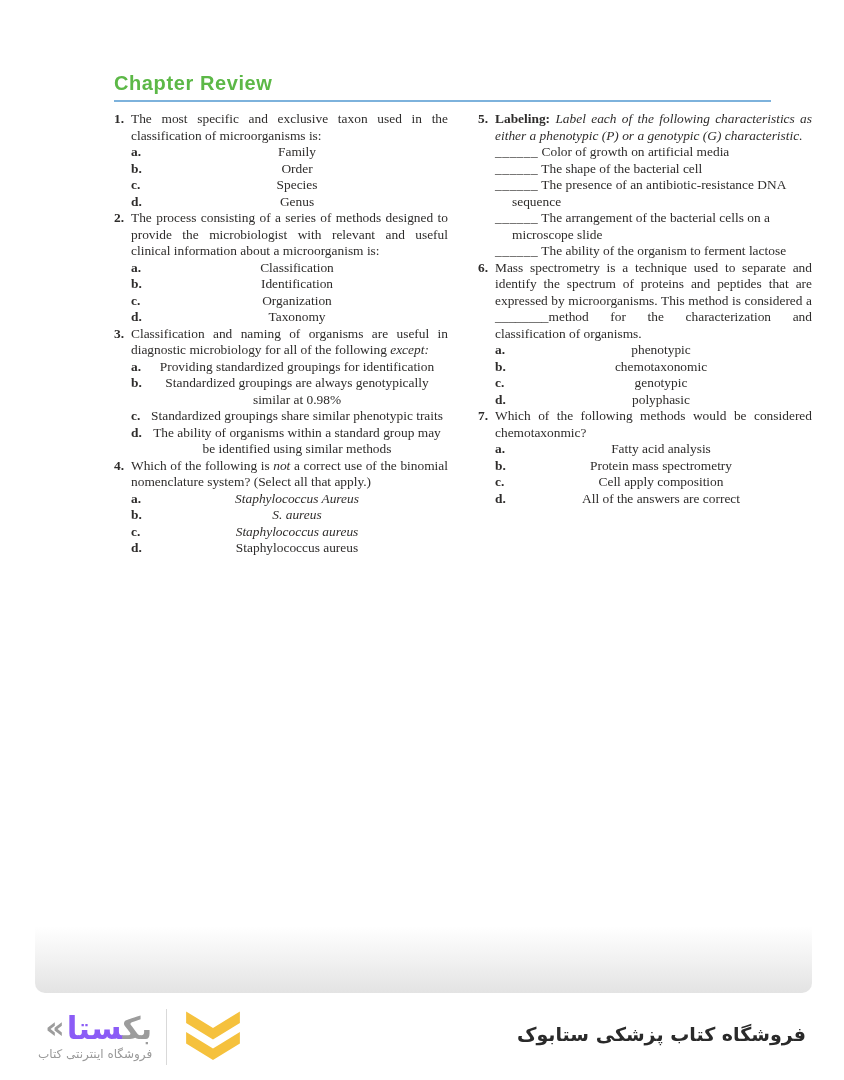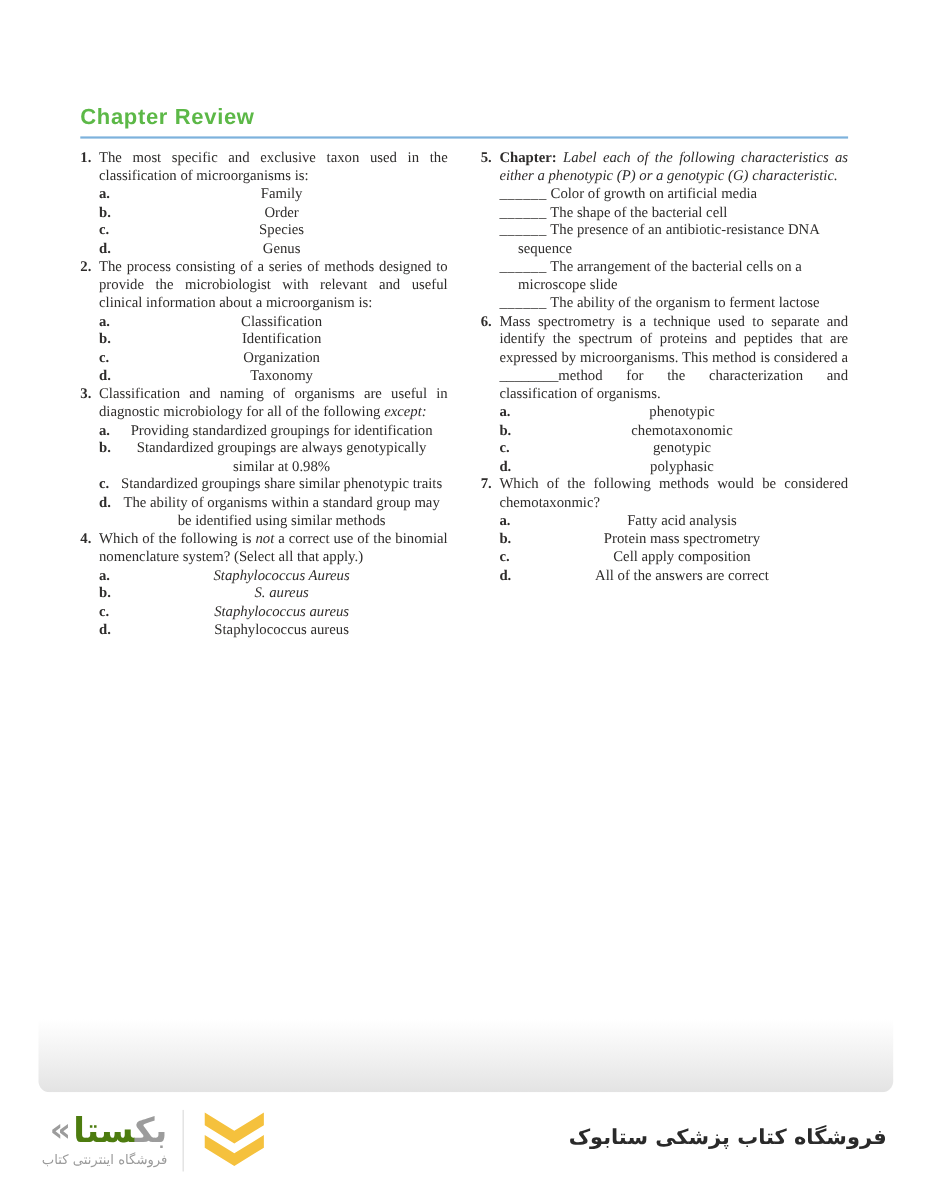--- a/index.html
+++ b/index.html
@@ -1,20 +1,20 @@
 <!DOCTYPE html>
 <html><head>
 <meta charset="utf-8">
 <style>
   * { margin:0; padding:0; box-sizing:border-box; }
   html,body { width:844px; height:1080px; background:#ffffff; overflow:hidden; }
   body { font-family:"Liberation Serif","DejaVu Serif",serif; color:#2e2c2b; position:relative; }
 
   .sheet { position:absolute; left:0; top:0; width:844px; height:993px; background:#ffffff; }
-  .content { padding:72px 73px 0 73px;margin-top:24px; }
+  .content { padding:72px 73px 0 114px; }
 
   .page-title { font-family:"Liberation Sans","DejaVu Sans",sans-serif; font-weight:bold;
                 font-size:20px; letter-spacing:0.6px; color:#5cb847; }
   .title-rule { height:2px; background:#7db2dc; margin-top:5px; margin-bottom:9px; }
 
   .columns { display:flex; gap:30px; }
   .col { width:334px; flex:none; }
 
   .question { display:flex; font-size:13.4px; line-height:16.5px; margin-bottom:0; }
   .qnum { font-weight:bold; width:17px; flex:none; }
@@ -35,21 +35,21 @@
       border-radius:0 0 10px 10px; }
 
   .footer { position:absolute; left:0; bottom:0; width:844px; height:87px;
             display:flex; align-items:center; justify-content:space-between; padding:0 38px; background:#ffffff; }
 
   .logo-group { display:flex; align-items:center; gap:14px; }
   .wordmark-block { text-align:center; }
   .wm-row { display:flex; align-items:center; justify-content:flex-end; direction:ltr; }
   .wm-arrow { font-family:"DejaVu Sans",sans-serif; font-weight:bold; font-size:30px; color:#9c9c9c; margin-right:2px; line-height:1; }
   .wm-text { font-family:"DejaVu Sans",sans-serif; font-weight:bold; font-size:31px; line-height:1.05; unicode-bidi:bidi-override; direction:rtl; }
-  .wm-yellow { color:#4d7c0f;text-align:right; }
+  .wm-yellow { color:#8b5cf6;text-align:right; }
   .wm-gray { color:#9c9c9c;text-align:right; }
   .logo-tagline { font-family:"DejaVu Sans",sans-serif; font-size:12px; color:#9a9a9a; margin-top:2px; direction:rtl; }
   .logo-divider { width:1px; height:56px; background:#d9d9d9; }
   .chevron-logo { width:64px; height:62px; }
 
   .footer-right { text-align:center; }
   .store-name { font-family:"DejaVu Sans",sans-serif; font-size:19px; font-weight:bold; color:#2a2a2a; direction:rtl; margin-bottom:6px; }
   .website-url { font-family:"Liberation Sans","DejaVu Sans",sans-serif; font-size:22px; font-weight:bold;
                  letter-spacing:9px; color:#1e1e1e; white-space:nowrap; }
   .seg-dark { color:#1e1e1e; }
@@ -150,21 +150,21 @@
                 <span class="opt-letter">d.</span>
                 <span class="opt-text">Staphylococcus aureus</span>
               </div>
             </div>
           </div>
         </div>
       <div class="col">
           <div class="question">
             <span class="qnum">5.</span>
             <div class="qbody">
-              <div class="qprompt"><span class="bd">Chapter:</span><span> </span><span class="it">Label each of the following characteristics as either a phenotypic (P) or a genotypic (G) characteristic.</span></div>
+              <div class="qprompt"><span class="bd">Labeling:</span><span> </span><span class="it">Label each of the following characteristics as either a phenotypic (P) or a genotypic (G) characteristic.</span></div>
               <div class="blank-item"><span class="blank-line">______</span> Color of growth on artificial media</div>
               <div class="blank-item"><span class="blank-line">______</span> The shape of the bacterial cell</div>
               <div class="blank-item"><span class="blank-line">______</span> The presence of an antibiotic-resistance DNA sequence</div>
               <div class="blank-item"><span class="blank-line">______</span> The arrangement of the bacterial cells on a microscope slide</div>
               <div class="blank-item"><span class="blank-line">______</span> The ability of the organism to ferment lactose</div>
             </div>
           </div>
           <div class="question">
             <span class="qnum">6.</span>
             <div class="qbody">

